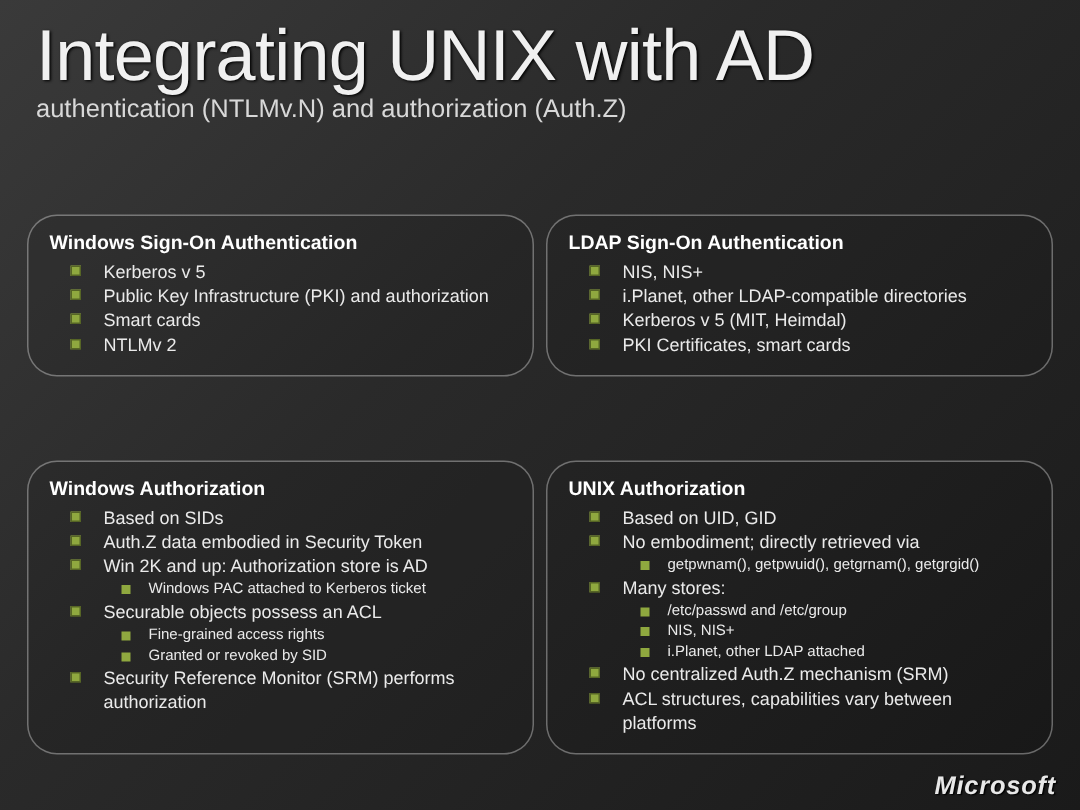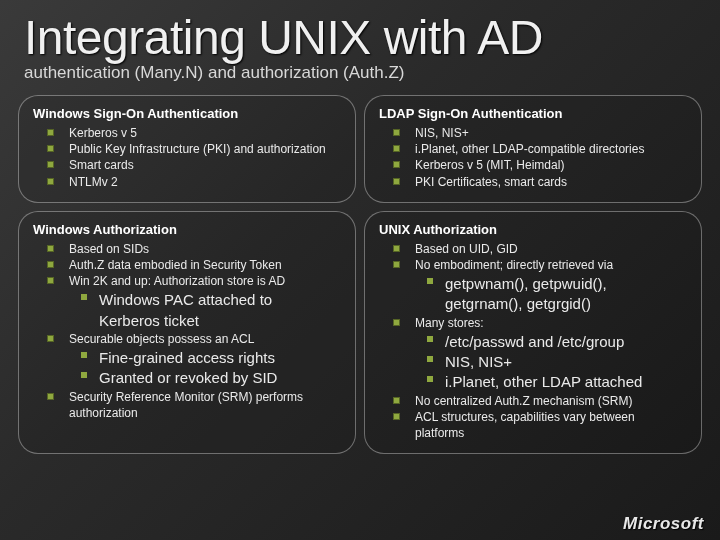--- a/index.html
+++ b/index.html
@@ -32,20 +32,21 @@
     grid-template-columns: 1fr 1fr;
     grid-template-rows: auto auto;
     gap: 8px 8px;
     padding: 10px 18px 0 18px;
   }
   .panel {
     border: 1px solid rgba(255,255,255,0.35);
     border-radius: 20px;
     padding: 10px 18px 12px 14px;
     background: rgba(0,0,0,0.08);
+    margin-top: 48px;
   }
   .panel-title {
     font-size: 13px;
     font-weight: bold;
     color: #fff;
     margin-bottom: 4px;
   }
   ul.bullets {
     list-style: none;
     padding-left: 6px;
@@ -69,21 +70,21 @@
     box-shadow: 0 0 0 1px rgba(0,0,0,0.4) inset;
   }
   ul.bullets ul.sub {
     list-style: none;
     padding-left: 4px;
     margin-top: 1px;
   }
   ul.bullets ul.sub > li {
     position: relative;
     padding-left: 26px;
-    font-size: 15px;
+    font-size: 10px;
     line-height: 1.35;
     color: #eaeaea;
   }
   ul.bullets ul.sub > li::before {
     content: "";
     position: absolute;
     left: 8px;
     top: 4px;
     width: 6px;
     height: 6px;
@@ -100,21 +101,21 @@
     color: #e8e8e8;
     letter-spacing: 0.5px;
     text-shadow: 1px 1px 1px #000;
   }
 </style>
 </head>
 <body>
 
 <div class="header">
   <h1 class="title">Integrating UNIX with AD</h1>
-  <div class="subtitle">authentication (Many.N) and authorization (Auth.Z)</div>
+  <div class="subtitle">authentication (NTLMv.N) and authorization (Auth.Z)</div>
 </div>
 
 <div class="grid">
 
   <div class="panel">
     <div class="panel-title">Windows Sign-On Authentication</div>
     <ul class="bullets">
       <li>Kerberos v 5</li>
       <li>Public Key Infrastructure (PKI) and authorization</li>
       <li>Smart cards</li>

